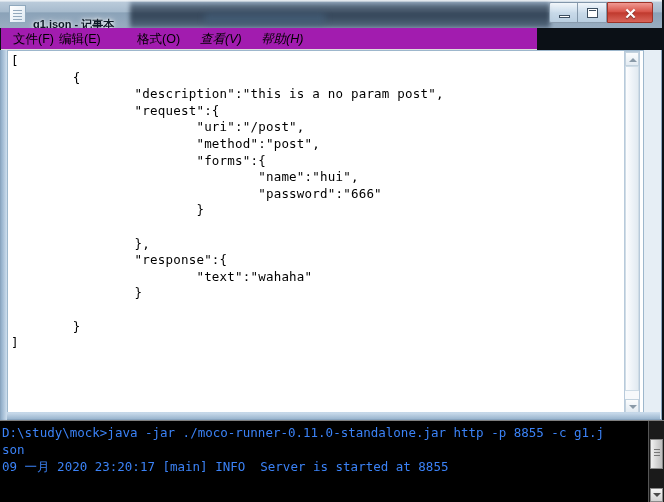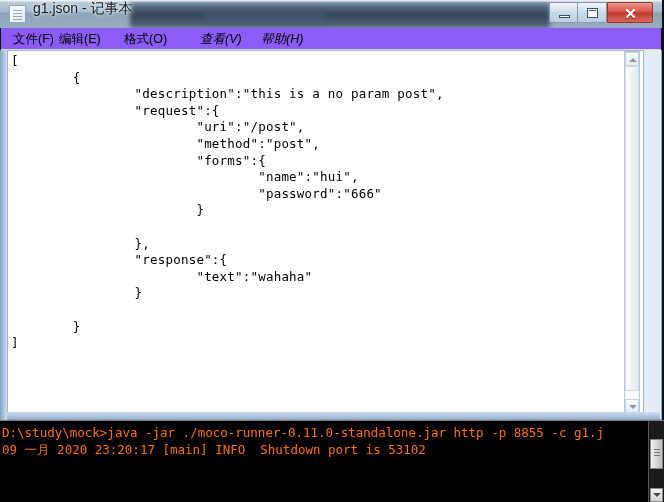--- a/index.html
+++ b/index.html
@@ -37,21 +37,21 @@
     position: absolute;
     left: 0; top: 0;
     right: 16px; bottom: 0;
     padding: 3px 0 0 2px;
     box-sizing: border-box;
   }
   .console-line {
     font-family: "DejaVu Sans Mono", "Liberation Mono", monospace;
     font-size: 12.5px;
     line-height: 17px;
-    color: #f97316;
+    color: #3b82f6;
     white-space: pre;
     letter-spacing: 0px;
   }
   #console-scrollbar {
     position: absolute;
     right: 0; top: 0;
     width: 16px; height: 82px;
     background: #1a1a1a;
     border-left: 1px solid #555;
     box-sizing: border-box;
@@ -147,26 +147,27 @@
   }
   #notepad-icon .ln {
     position: absolute;
     left: 3px; top: 4px;
     width: 9px; height: 1px;
     background: #93a9bd;
     box-shadow: 0 3px 0 #93a9bd, 0 6px 0 #93a9bd, 0 9px 0 #93a9bd;
   }
   #window-title {
     position: absolute;
-    left: 33px; top: 0;
-    font-size: 14px;
+    left: 33px; top: 17px;
+    font-size: 11px;
     color: #0d1a26;
     font-family: "Liberation Sans", sans-serif;
     text-shadow: 0 0 3px rgba(255,255,255,0.9), 0 0 6px rgba(255,255,255,0.8);
     white-space: nowrap;
+    font-weight: bold;
   }
 
   
   .winbtn {
     position: absolute;
     top: 2px;
     height: 21px;
     box-sizing: border-box;
     border: 1px solid rgba(120,140,160,0.85);
     cursor: default;
@@ -220,22 +221,22 @@
     line-height: 13px;
     text-align: center;
     font-family: "Liberation Sans", sans-serif;
     text-shadow: 0 1px 1px rgba(0,0,0,0.45);
   }
 
   
   #menubar {
     position: absolute;
     left: 1px; top: 28px;
-    width: 660px; height: 22px;
-    background: #8b5cf6;
+    width: 536px; height: 22px;
+    background: #a21caf;
     border-bottom: 1px solid #dcdcdc;
     box-sizing: border-box;
   }
   .menu-item {
     position: absolute;
     top: 3px;
     font-size: 12.5px;
     color: #000;
     font-family: "Liberation Sans", sans-serif;
     white-space: nowrap;
@@ -338,21 +339,22 @@
   }
 </style>
 </head>
 <body>
 
 <div id="desktop"></div>
 
 <div id="console-window">
   <div id="console-inner">
     <div class="console-line">D:\study\mock&gt;java -jar ./moco-runner-0.11.0-standalone.jar http -p 8855 -c g1.j</div>
-    <div class="console-line">09 一月 2020 23:20:17 [main] INFO  Shutdown port is 53102</div>
+    <div class="console-line">son</div>
+    <div class="console-line">09 一月 2020 23:20:17 [main] INFO  Server is started at 8855</div>
   </div>
   <div id="console-scrollbar">
     <div id="console-scroll-thumb">
       <div class="grip"></div>
     </div>
     <div id="console-scroll-down">
       <div class="arrow"></div>
     </div>
   </div>
 </div>
@@ -376,21 +378,21 @@
       <div class="glyph"></div>
     </div>
     <div class="winbtn" id="btn-close">
       <div class="glyph">✕</div>
     </div>
   </div>
 
   <div id="menubar">
     <div class="menu-item" style="left:10px;">文件(F)</div>
     <div class="menu-item" style="left:56px;">编辑(E)</div>
-    <div class="menu-item" style="left:121px;">格式(O)</div>
+    <div class="menu-item" style="left:134px;">格式(O)</div>
     <div class="menu-item" style="left:197px;font-style:italic;">查看(V)</div>
     <div class="menu-item" style="left:258px;font-style:italic;">帮助(H)</div>
   </div>
 
   <div id="window-body">
     <div id="frame-left"></div>
 
     <div id="textarea">
       <div id="text-content">[
         {

